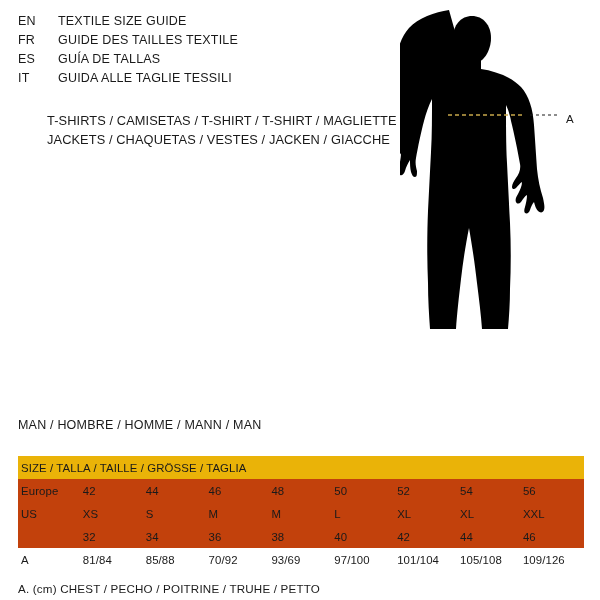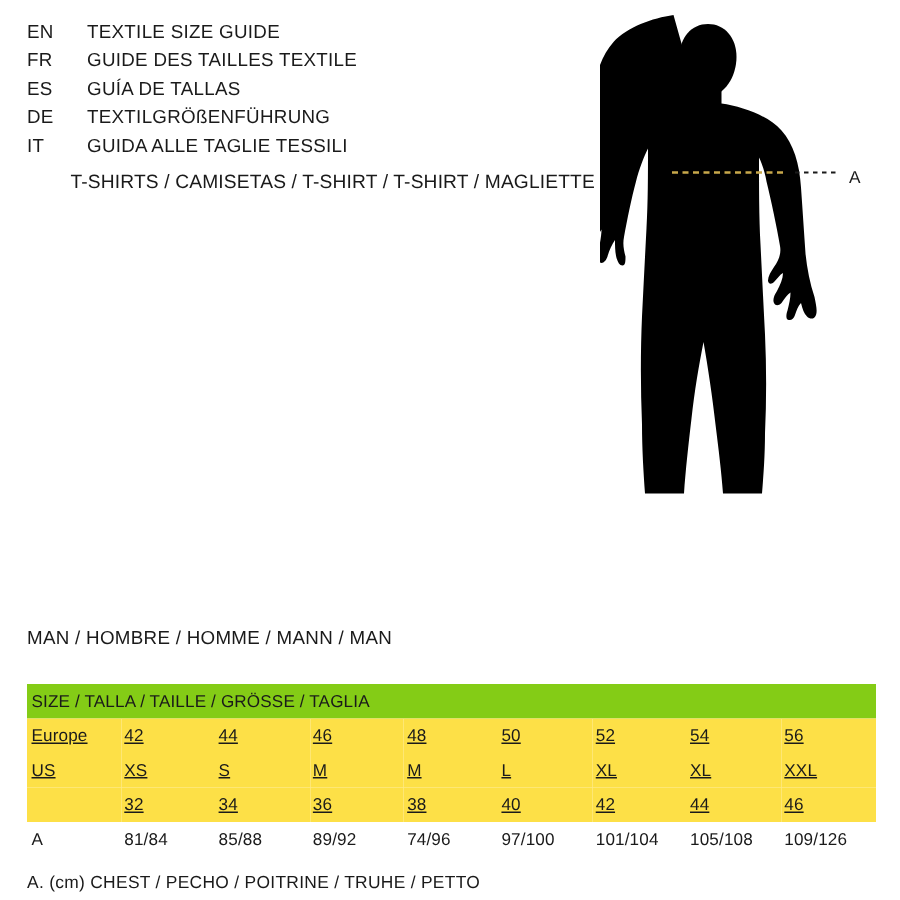--- a/index.html
+++ b/index.html
@@ -99,25 +99,24 @@
     table-layout: fixed;
   }
   table.size-table td {
     font-size: 11.4px;
     color: #1a1a1a;
     padding: 3px 0 3px 0;
     height: 17px;
     letter-spacing: 0.1px;
   }
   .row-head td {
-    background: #84cc16;
+    background: #eab308;
   }
   .row-alt td {
-    background: #fde047;
-    text-decoration: underline;
+    background: #c2410c;
   }
   .row-plain td {
     background: #ffffff;
   }
   .col-label {
     padding-left: 3px !important;
     width: 80px;
   }
   .cell {
     text-align: left;
@@ -143,31 +142,28 @@
     </div>
     <div class="legend-row">
       <span class="legend-code">FR</span>
       <span class="legend-text">GUIDE DES TAILLES TEXTILE</span>
     </div>
     <div class="legend-row">
       <span class="legend-code">ES</span>
       <span class="legend-text">GUÍA DE TALLAS</span>
     </div>
     <div class="legend-row">
-      <span class="legend-code">DE</span>
-      <span class="legend-text">TEXTILGRÖßENFÜHRUNG</span>
-    </div>
-    <div class="legend-row">
       <span class="legend-code">IT</span>
       <span class="legend-text">GUIDA ALLE TAGLIE TESSILI</span>
     </div>
   </div>
 
   <div class="categories">
     <div class="cat-line">T-SHIRTS / CAMISETAS / T-SHIRT / T-SHIRT / MAGLIETTE</div>
+    <div class="cat-line">JACKETS / CHAQUETAS / VESTES / JACKEN / GIACCHE</div>
   </div>
 
   <div class="figure-wrap">
     <svg class="figure-svg" width="200" height="390" viewBox="0 0 200 390">
       <g fill="#000000">
 
         <path d="M72 6 c-11 0 -19 9 -19 22 c0 13 8 26 19 26 c11 0 19 -13 19 -26 c0 -13 -8 -22 -19 -22 z"></path>
 
         <path d="M63 50 l18 0 l0 9 c14 2 31 8 40 18 c8 9 12 22 13 38 c1 14 2 30 3 44 c1 10 3 20 6 29 c1 5 2 9 1 12 c-1 3 -4 3 -6 1 c-2 -2 -3 -5 -4 -9 c-2 2 -3 5 -4 8 c-1 3 -3 4 -5 3 c-1 -1 -1 -3 0 -6 c1 -4 2 -8 2 -12 c-2 1 -4 4 -6 7 c-2 2 -4 2 -5 0 c-1 -2 0 -5 2 -8 c2 -4 4 -8 4 -12 c-2 1 -4 4 -6 6 c-2 2 -4 1 -4 -1 c0 -3 2 -6 4 -9 c3 -4 5 -9 4 -14 c-2 -12 -6 -31 -9 -43 c-1 -6 -3 -12 -5 -16 c0 18 0 40 1 58 c1 20 2 41 3 60 c1 22 1 44 0 66 c0 14 -1 28 -2 40 l-26 0 c-1 -14 -3 -30 -5 -46 c-2 -18 -5 -38 -8 -55 c-3 15 -6 33 -8 51 c-2 17 -4 35 -5 50 l-26 0 c-1 -14 -2 -30 -2 -46 c-1 -24 -1 -49 0 -72 c1 -20 2 -40 3 -59 c1 -17 1 -36 1 -53 c-3 6 -6 14 -8 22 c-3 11 -6 26 -8 37 c-1 5 0 9 1 13 c0 3 0 6 -2 6 c-2 0 -3 -2 -4 -5 c-1 -4 -1 -8 -1 -12 c-2 3 -4 7 -5 11 c-1 3 -3 5 -5 4 c-2 -1 -2 -4 -1 -8 c1 -5 2 -10 2 -14 c-2 3 -4 7 -5 11 c-1 3 -3 4 -4 3 c-2 -1 -2 -4 -1 -8 c1 -5 3 -11 3 -16 c-1 2 -3 5 -4 8 c-1 3 -3 4 -5 2 c-1 -2 -1 -5 0 -9 c3 -10 6 -22 7 -33 c2 -16 3 -33 4 -47 c1 -15 5 -27 13 -36 c9 -10 26 -16 40 -18 z"></path>
       </g>
@@ -215,22 +211,22 @@
         <td class="cell">38</td>
         <td class="cell">40</td>
         <td class="cell">42</td>
         <td class="cell">44</td>
         <td class="cell">46</td>
       </tr>
       <tr class="row-plain">
         <td class="col-label">A</td>
         <td class="cell">81/84</td>
         <td class="cell">85/88</td>
-        <td class="cell">89/92</td>
-        <td class="cell">74/96</td>
+        <td class="cell">70/92</td>
+        <td class="cell">93/69</td>
         <td class="cell">97/100</td>
         <td class="cell">101/104</td>
         <td class="cell">105/108</td>
         <td class="cell">109/126</td>
       </tr>
     </tbody>
       </table>
     <div class="footnote">A. (cm) CHEST / PECHO / POITRINE / TRUHE / PETTO</div>
   </div>
 

